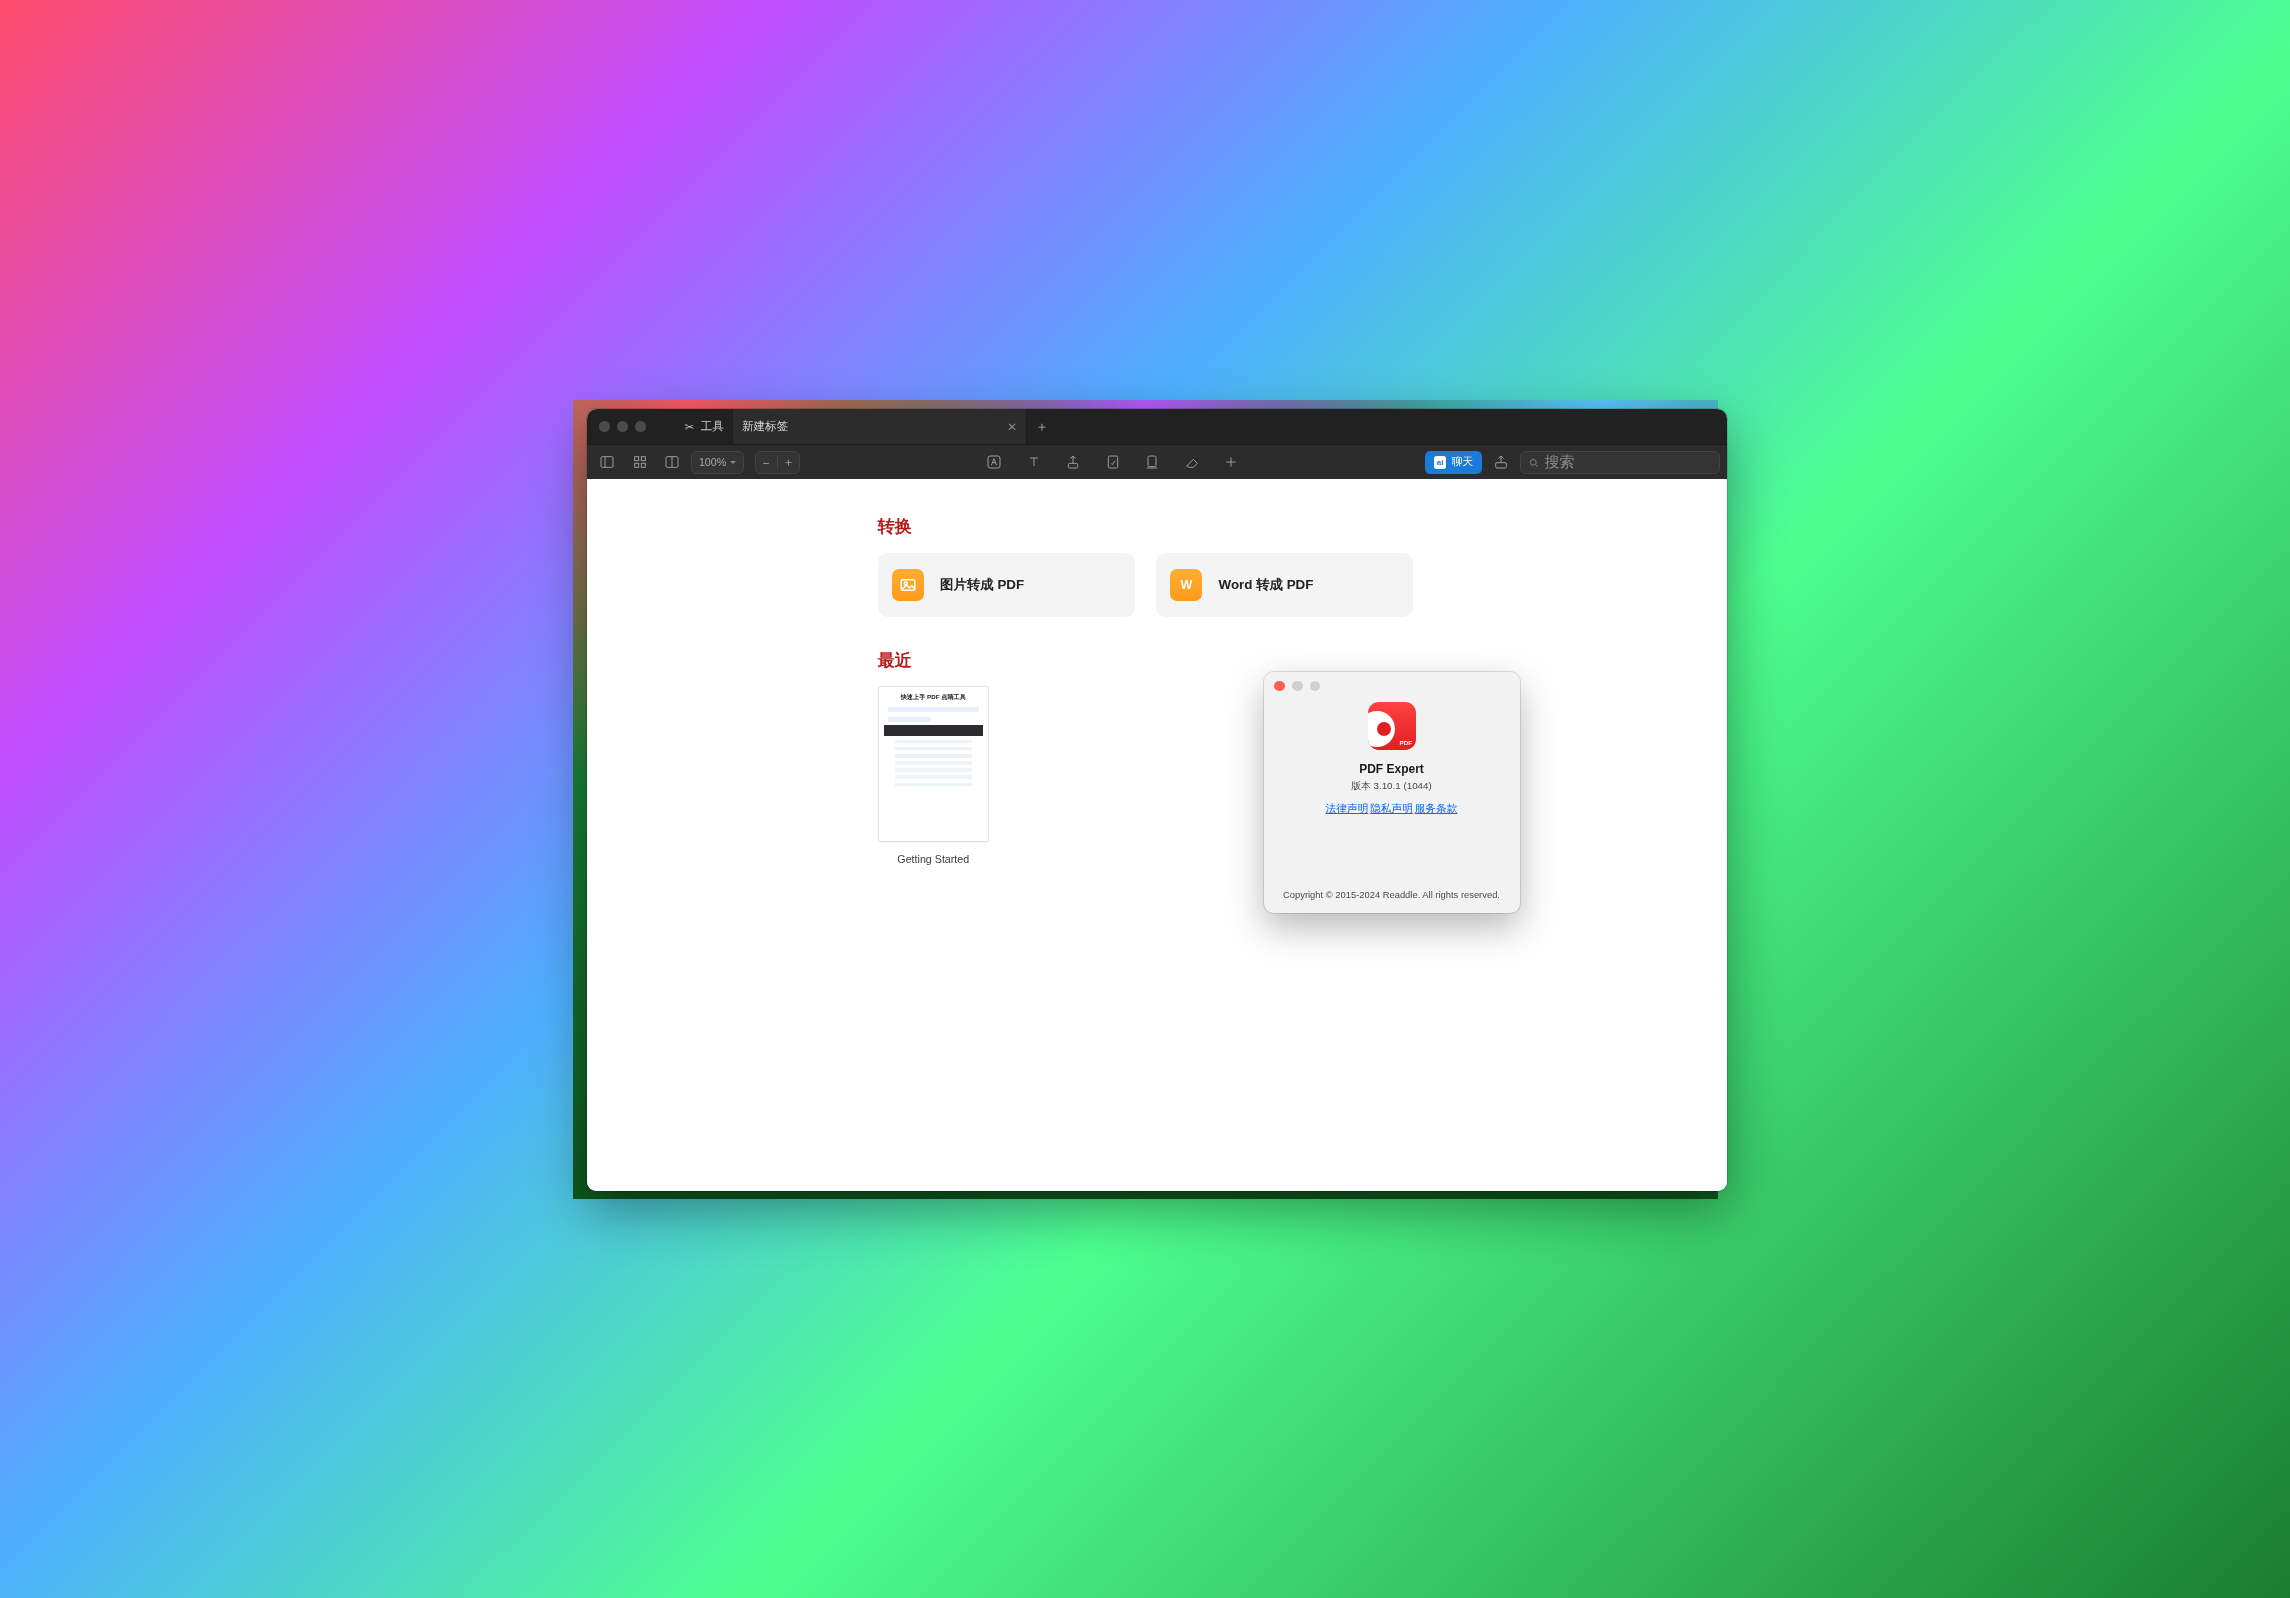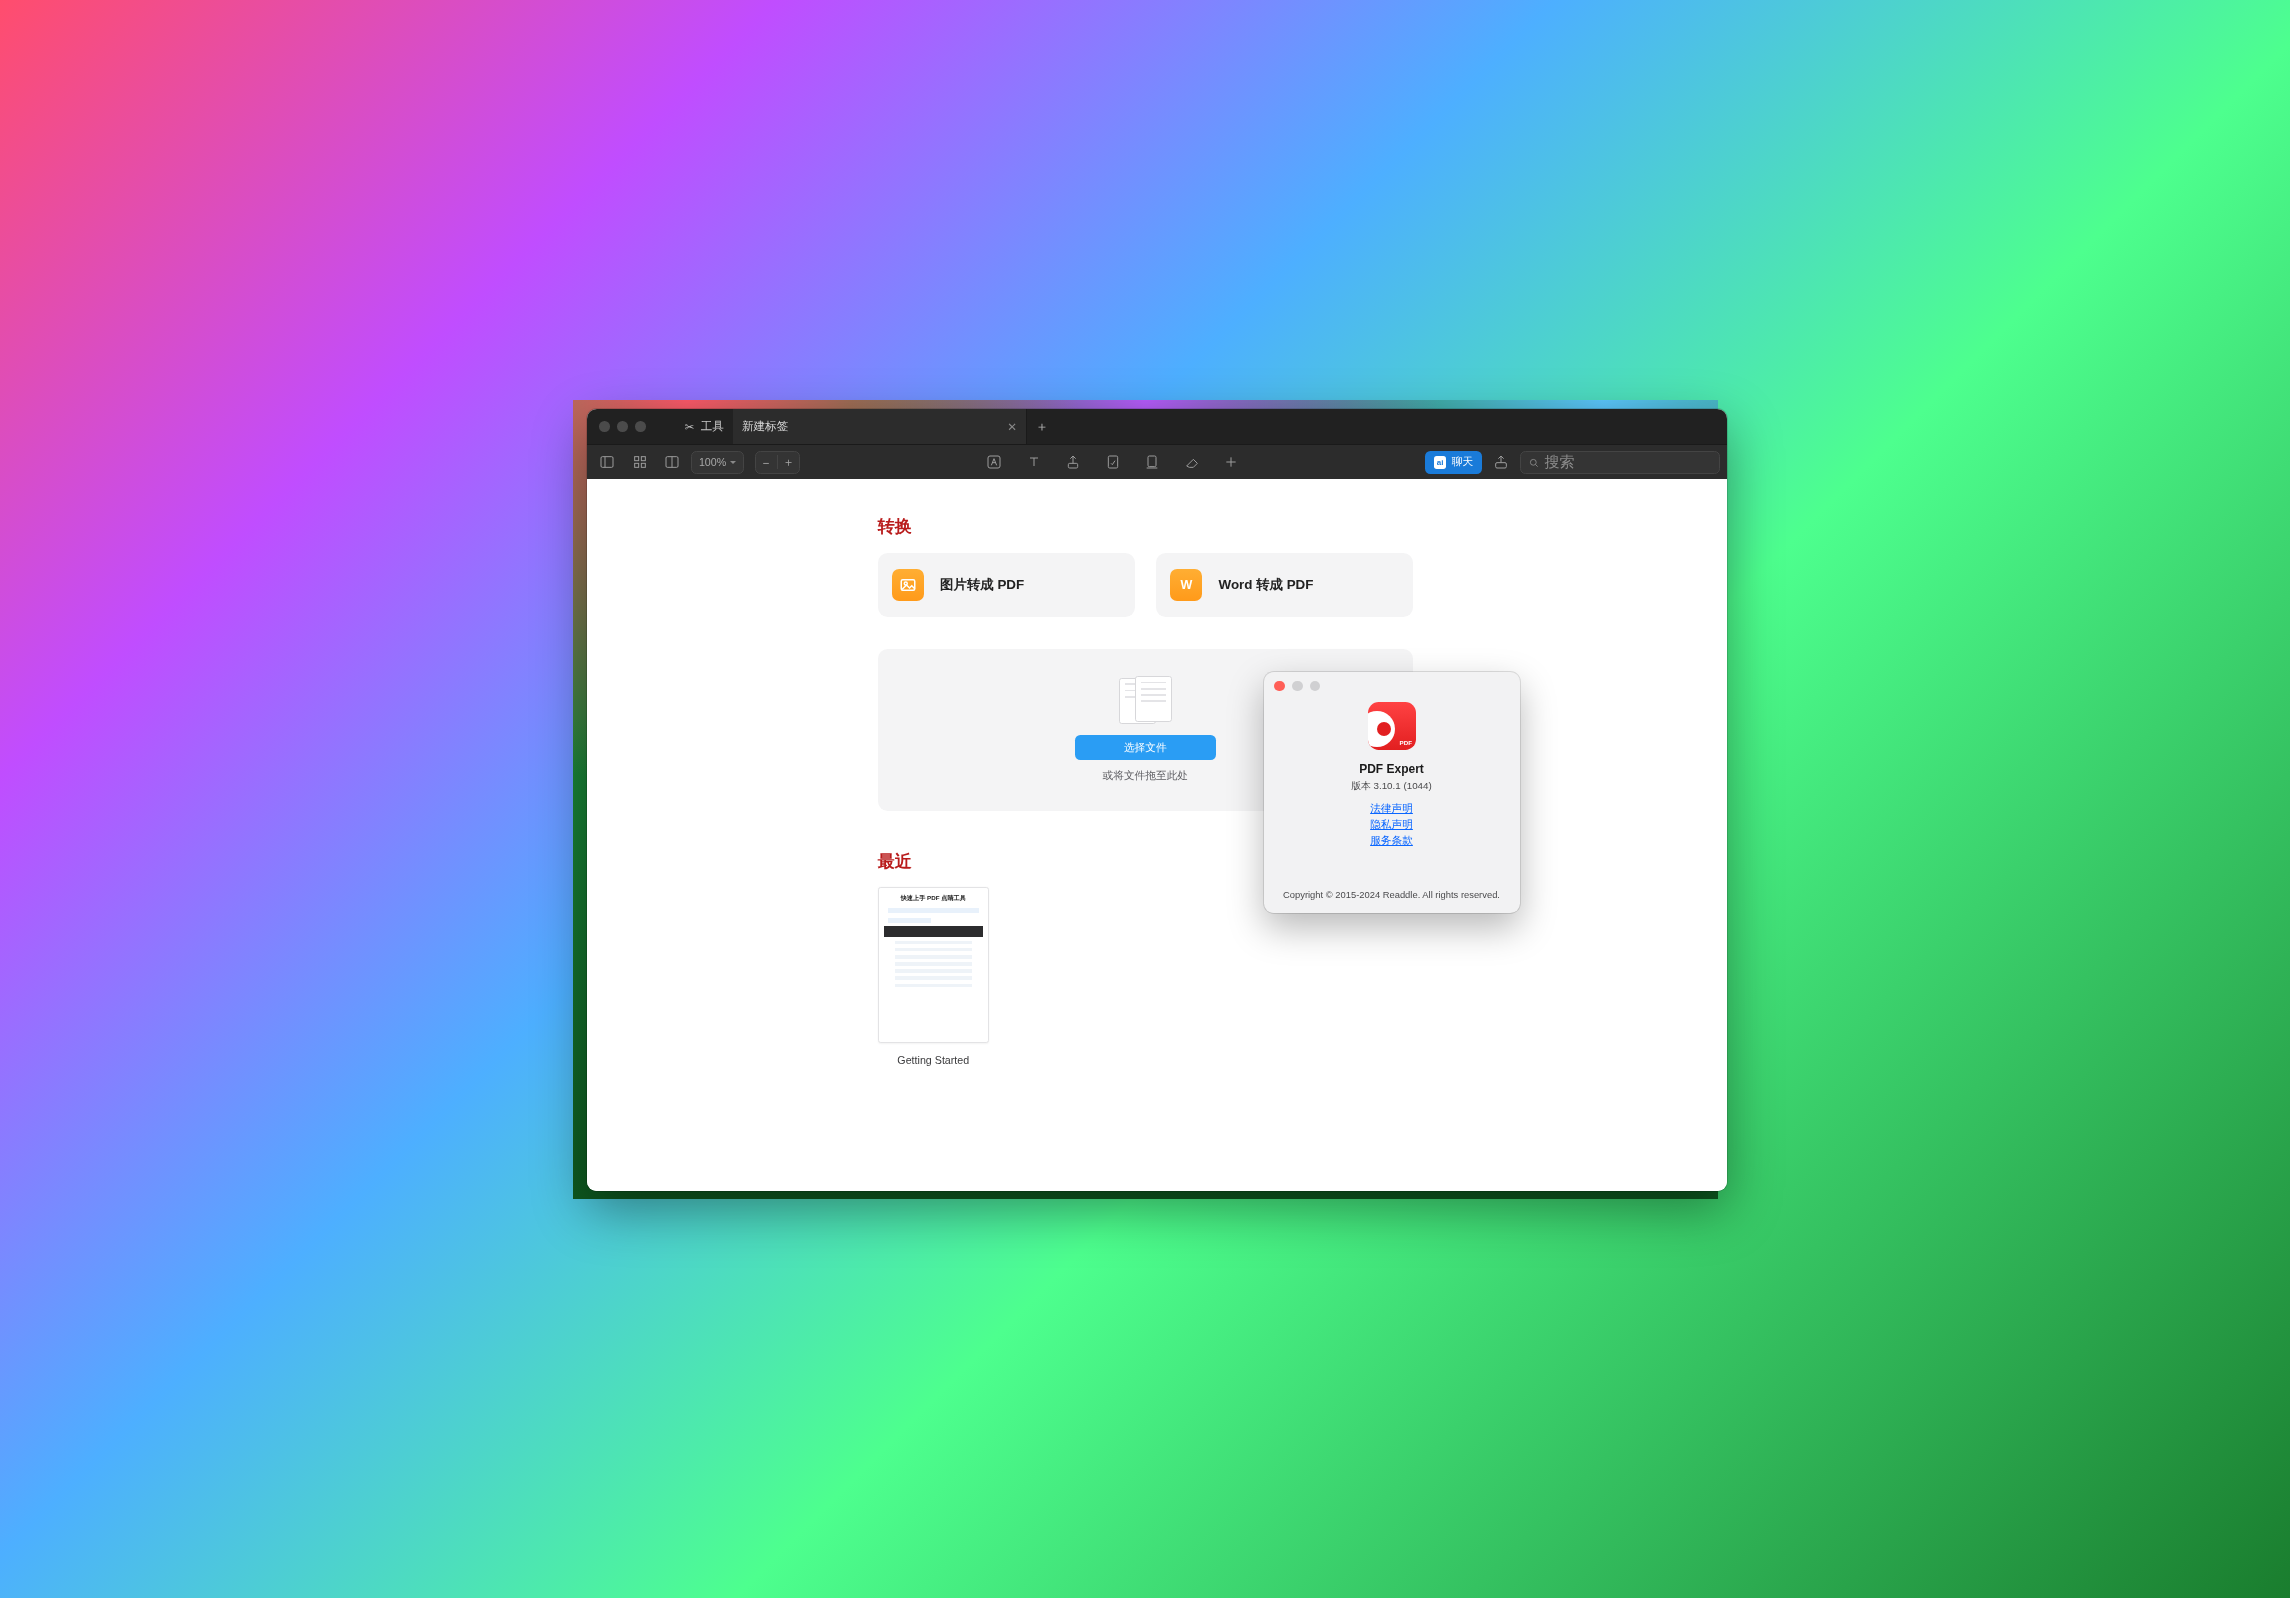--- a/index.html
+++ b/index.html
@@ -144,21 +144,21 @@
   }
   .about .app-icon .eye:after{
     content:""; position:absolute; left:18px; top:10.7px; width:14.3px;height:14.3px;border-radius:50%;
     background:#e21f20;
   }
   .about .app-icon .pdf-badge{
     position:absolute; right:3.6px; bottom:3.6px; font-size:6.2px; font-weight:700; color:#fff;
   }
   .about .app-name{ margin-top:12.5px; font-size:12px; font-weight:700; color:#1a1a1a;}
   .about .ver{ margin-top:4px; font-size:9.8px; color:#4a4a4c;}
-  .about .links{ margin-top:9px; display:flex; flex-direction:column; align-items:center; gap:1.8px;}
+  .about .links{ margin-top:9px; display:flex; align-items:center; gap:1.8px;}
   .about .links a{ font-size:10.7px; color:#0a66ff; text-decoration:underline;}
   .about .copy{ margin-top:auto; margin-bottom:12.5px; font-size:9.4px; color:#4a4a4c;}
 </style>
 </head>
 <body>
 
 <div class="desktop">
   <div class="window">
 
     <div class="titlebar">
@@ -288,37 +288,20 @@
           <span>图片转成 PDF</span>
         </div>
         <div class="convert-card">
           <div class="conv-icon word">
               <span class="letter-w">W</span>
             </div>
           <span>Word 转成 PDF</span>
         </div>
       </div>
 
-      <div class="open-zone">
-        <div class="doc-stack">
-          <div class="pg a">
-              <div class="ln"></div>
-              <div class="ln"></div>
-              <div class="ln"></div>
-            </div>
-          <div class="pg b">
-              <div class="ln"></div>
-              <div class="ln"></div>
-              <div class="ln"></div>
-              <div class="ln"></div>
-            </div>
-        </div>
-        <button class="choose-btn">选择文件</button>
-        <div class="drag-hint">或将文件拖至此处</div>
-      </div>
 
       <h2 class="section">最近</h2>
       <div class="recent-row">
         <div class="recent-item">
           <div class="thumb">
             <div class="title-row">快速上手 PDF 点睛工具</div>
             <div class="tline"></div>
               <div class="tline" style="width:40%;"></div>
             <div class="dark-bar"></div>
             <div class="row"></div>

